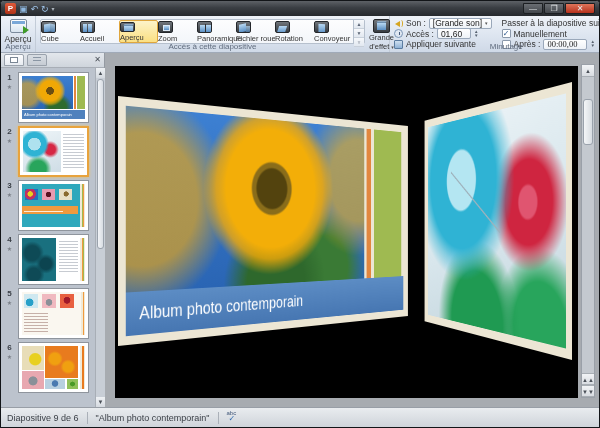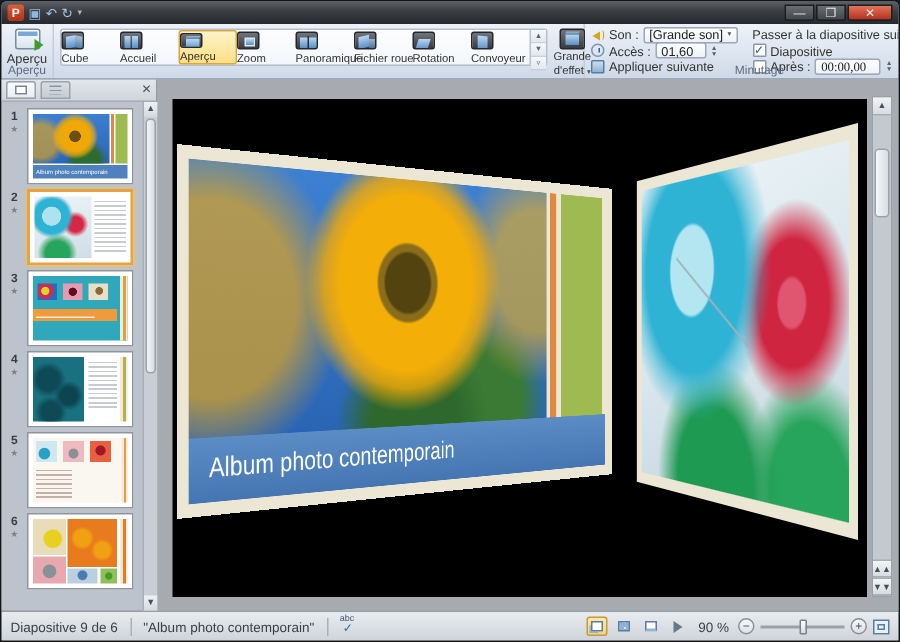--- a/index.html
+++ b/index.html
@@ -286,20 +286,21 @@
           <div class="gsbtn">▿</div>
         </div>
       </div>
       <div class="effopt">
         <span class="ticon ic-boite">
             <i class="blue b1"></i>
             <i class="blue b2"></i>
           </span>
         <span class="lbl"><span>Grande d'effet</span> <span class="caret">▾</span></span>
       </div>
+      <div class="rgroup-label">Accès à cette diapositive</div>
     </div>
 
     <div class="rgroup timing">
       <div class="tcol">
         <div class="trow">
           <span class="mini-ic snd-ic"></span>
           <span>Son :</span>
           <span class="combo">
             <span>[Grande son]</span>
             <span class="caret">▾</span>
@@ -315,21 +316,21 @@
         </div>
         <div class="trow">
           <span class="mini-ic apl-ic"></span>
           <span>Appliquer suivante</span>
         </div>
       </div>
       <div class="tcol" style="margin-left:6px;">
         <div class="trow advhead">Passer à la diapositive suivante</div>
         <div class="trow">
           <span class="chk">✓</span>
-          <span>Diapositive</span>
+          <span>Manuellement</span>
         </div>
         <div class="trow">
           <span class="chk"></span>
           <span>Après :</span>
           <span class="combo" style="width:44px;font-family:Liberation Serif, serif;">
             <span>00:00,00</span>
           </span>
           <span class="spin">▲<br>▼</span>
         </div>
       </div>
@@ -476,36 +477,15 @@
       </div>
     </div>
   </div>
 
   <div class="statusbar">
     <span>Diapositive 9 de 6</span>
     <span class="sdiv"></span>
     <span>"Album photo contemporain"</span>
     <span class="sdiv"></span>
     <span class="spell-ic"></span>
-    <div class="sright">
-      <div class="vbtn sel">
-          <span class="vic-normal"></span>
-        </div>
-      <div class="vbtn">
-          <span class="vic-sorter"></span>
-        </div>
-      <div class="vbtn">
-          <span class="vic-reading"></span>
-        </div>
-      <div class="vbtn">
-          <span class="vic-show"></span>
-        </div>
-      <span class="zoomtxt">90 %</span>
-      <span class="zbtn">−</span>
-      <span class="ztrack">
-          <span class="zthumb"></span>
-        </span>
-      <span class="zbtn">+</span>
-      <span class="fit-ic"></span>
-    </div>
   </div>
 
 </div>
 
 </body></html>

